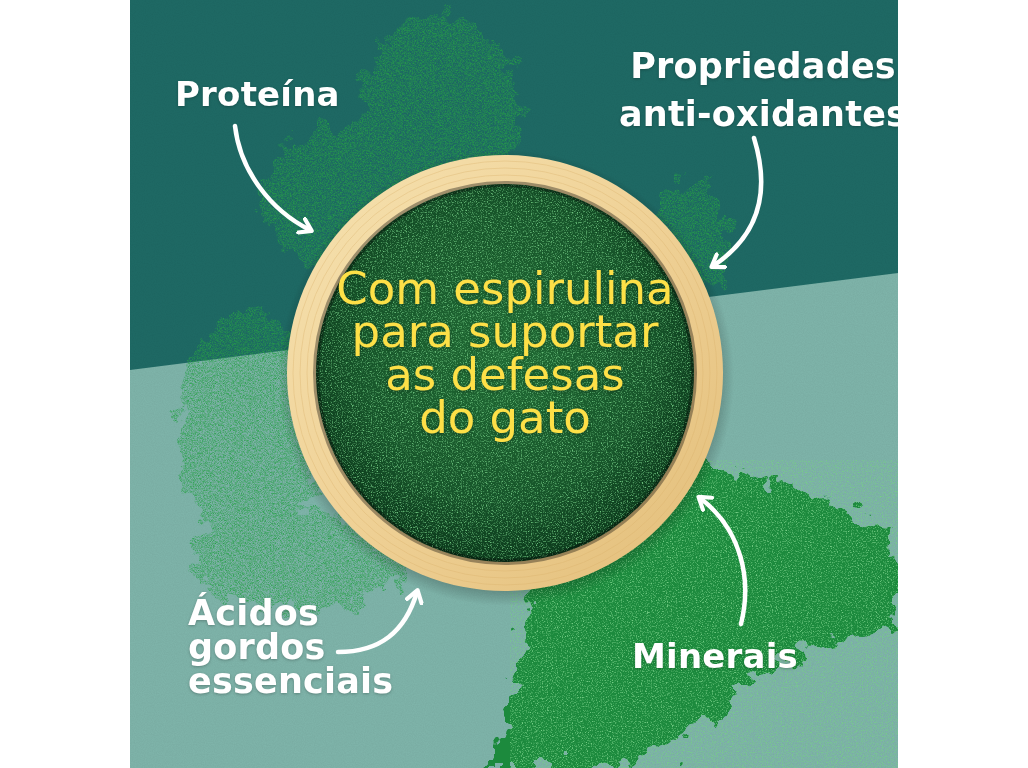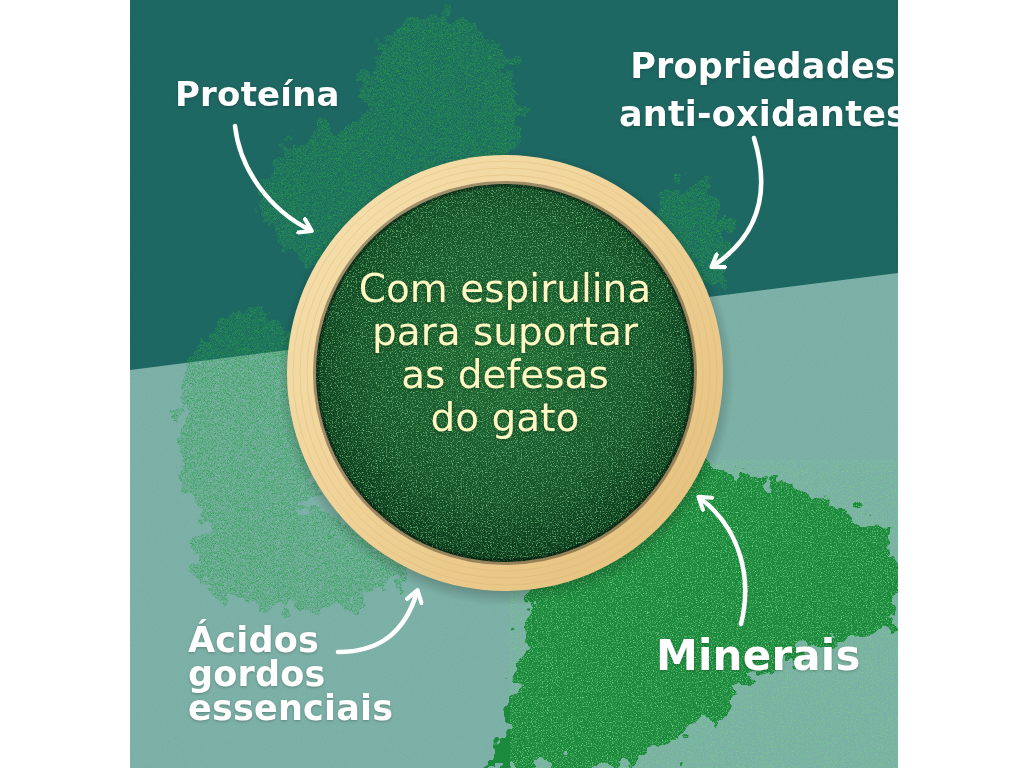--- a/index.html
+++ b/index.html
@@ -44,42 +44,42 @@
     .label-propriedades {
       left: 463px;
       top: 42px;
       font-size: 35px;
       line-height: 48px;
       text-align: center;
       margin-left: 26px;
     }
     .label-acidos {
       left: 58px;
-      top: 623px;
+      top: 596px;
       font-size: 35px;
       line-height: 34px;
       text-align: left;
     }
     .label-minerais {
-      left: 526px;
+      left: 502px;
       top: 636px;
-      font-size: 42px;
+      font-size: 34px;
       line-height: 40px;
     }
     .label-line { display: block; }
     .center-text {
       position: absolute;
       left: 200px;
       top: 267px;
       width: 350px;
       text-align: center;
-      color: #fef9c3;
+      color: #fde047;
       font-family: "DejaVu Sans", "Liberation Sans", sans-serif;
       font-weight: normal;
-      font-size: 39px;
+      font-size: 45px;
       line-height: 43px;
       text-shadow: 0 1px 4px rgba(0,0,0,0.35);
     }
     .center-text span { display: block; }
   </style>
 </head>
 <body>
 
 <div class="canvas">
   <svg class="bg" viewBox="0 0 768 768" xmlns="http://www.w3.org/2000/svg">

